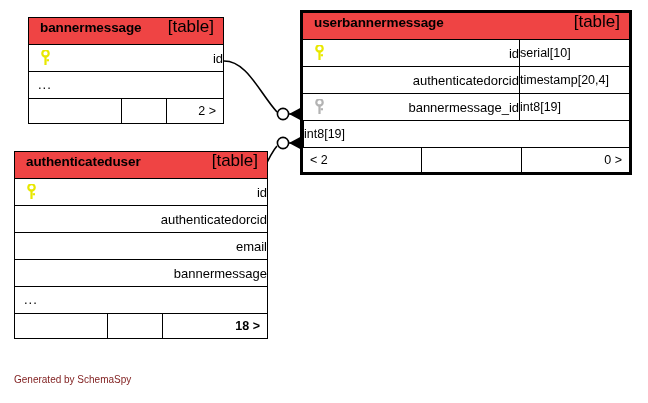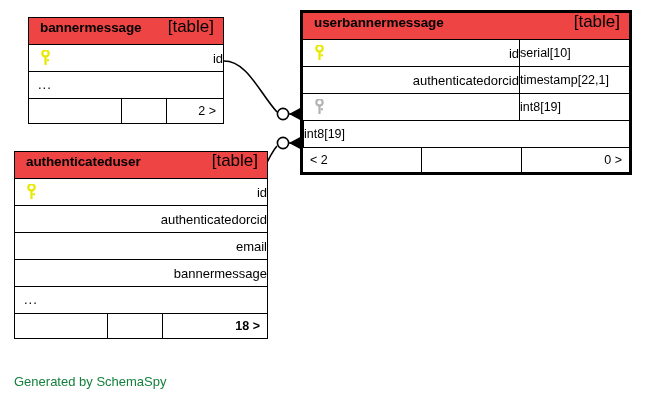--- a/index.html
+++ b/index.html
@@ -134,22 +134,22 @@
     width: 648px;
     height: 403px;
     pointer-events: none;
   }
 
   
   #caption {
     position: absolute;
     left: 14px;
     top: 374px;
-    font-size: 13px;
-    color: #15803d;
+    font-size: 10px;
+    color: #7f1d1d;
   }
 </style>
 </head>
 <body>
 
 <div id="canvas">
 
   <svg id="edges" viewBox="0 0 648 403" width="648" height="403">
 
     <g>
@@ -217,32 +217,33 @@
         <span class="col-label">id</span>
       </div>
       <div class="cell-type" style="flex:0 0 110px;">serial[10]</div>
     </div>
 
     <div class="row">
       <div class="cell-name">
         <span class="keyslot"></span>
         <span class="col-label">authenticatedorcid</span>
       </div>
-      <div class="cell-type" style="flex:0 0 110px;">timestamp[22,1]</div>
+      <div class="cell-type" style="flex:0 0 110px;">timestamp[20,4]</div>
     </div>
 
     <div class="row">
       <div class="cell-name">
         <span class="keyslot">
           <svg width="9" height="16" viewBox="0 0 9 16">
             <circle cx="4.5" cy="3.4" r="3.2" fill="none" stroke="#b3b3b3" stroke-width="2.2"></circle>
             <rect x="3.4" y="5.6" width="2.2" height="9.4" fill="#b3b3b3"></rect>
             <rect x="5.6" y="9.2" width="2.4" height="2.1" fill="#b3b3b3"></rect>
           </svg>
         </span>
+        <span class="col-label">bannermessage_id</span>
       </div>
       <div class="cell-type" style="flex:0 0 110px;">int8[19]</div>
     </div>
 
     <div class="row">
       <div class="cell-type" style="flex:0 0 110px;">int8[19]</div>
     </div>
 
     <div class="row row-footer">
       <div class="foot-cell foot-left" style="flex:0 0 118px;">&lt; 2</div>

